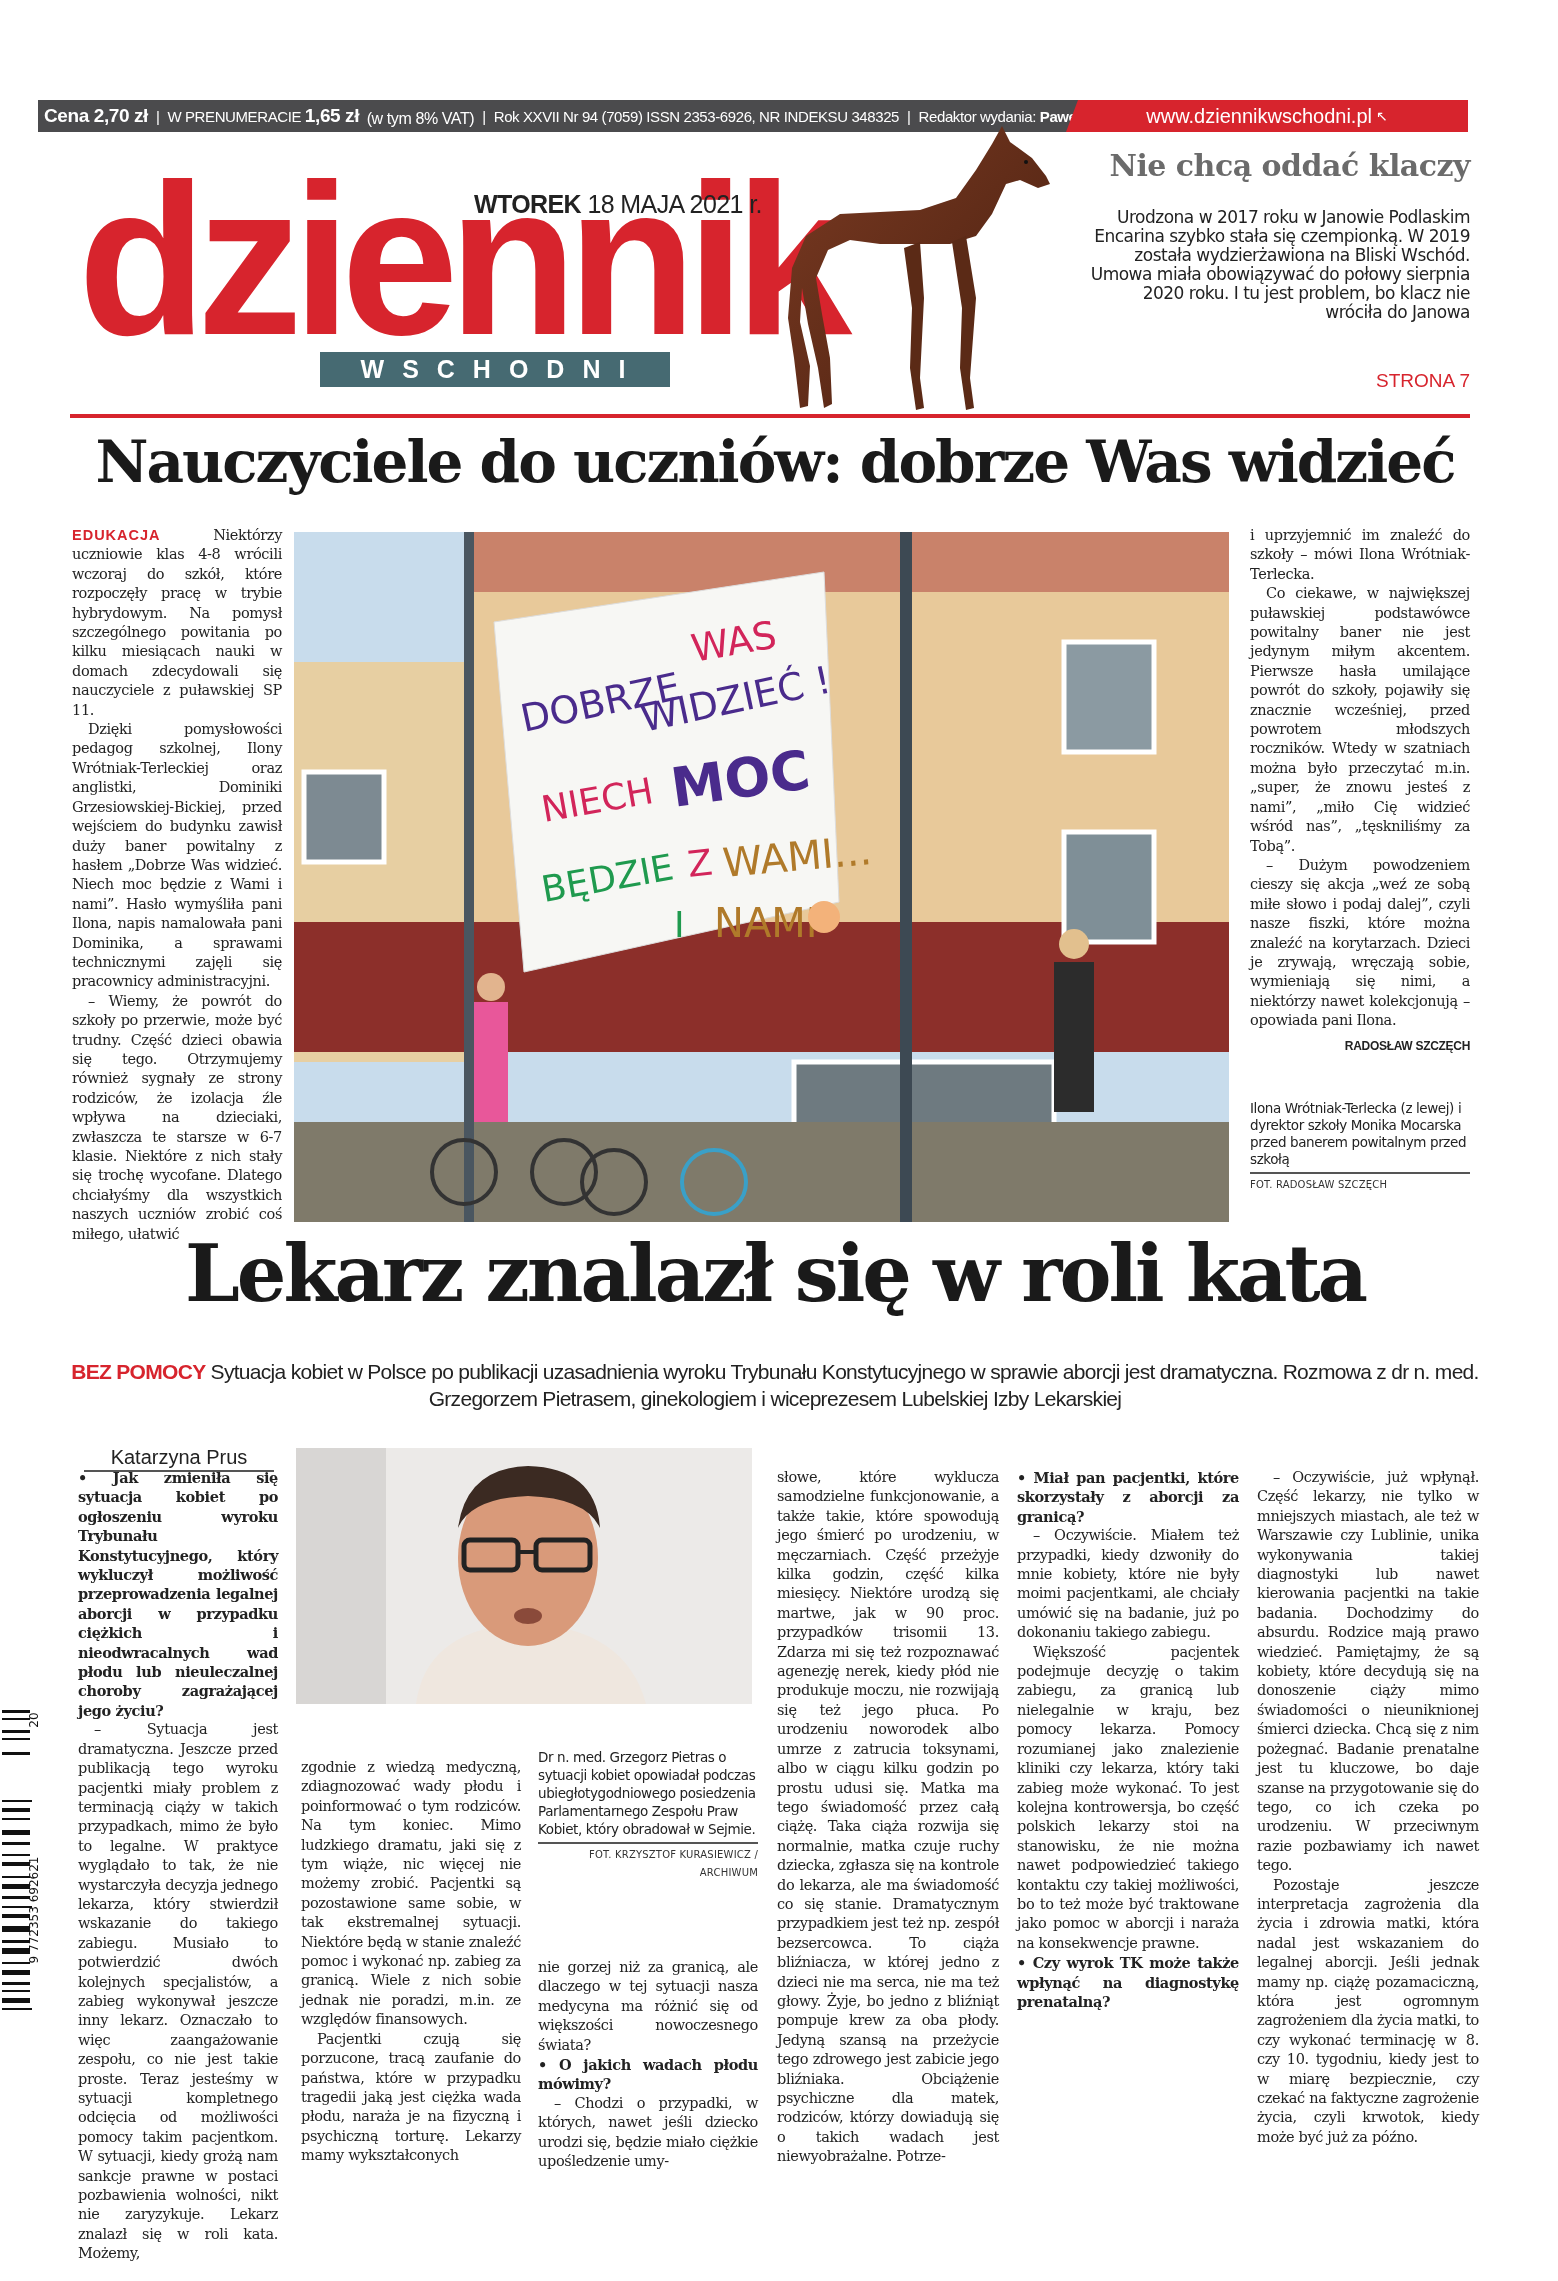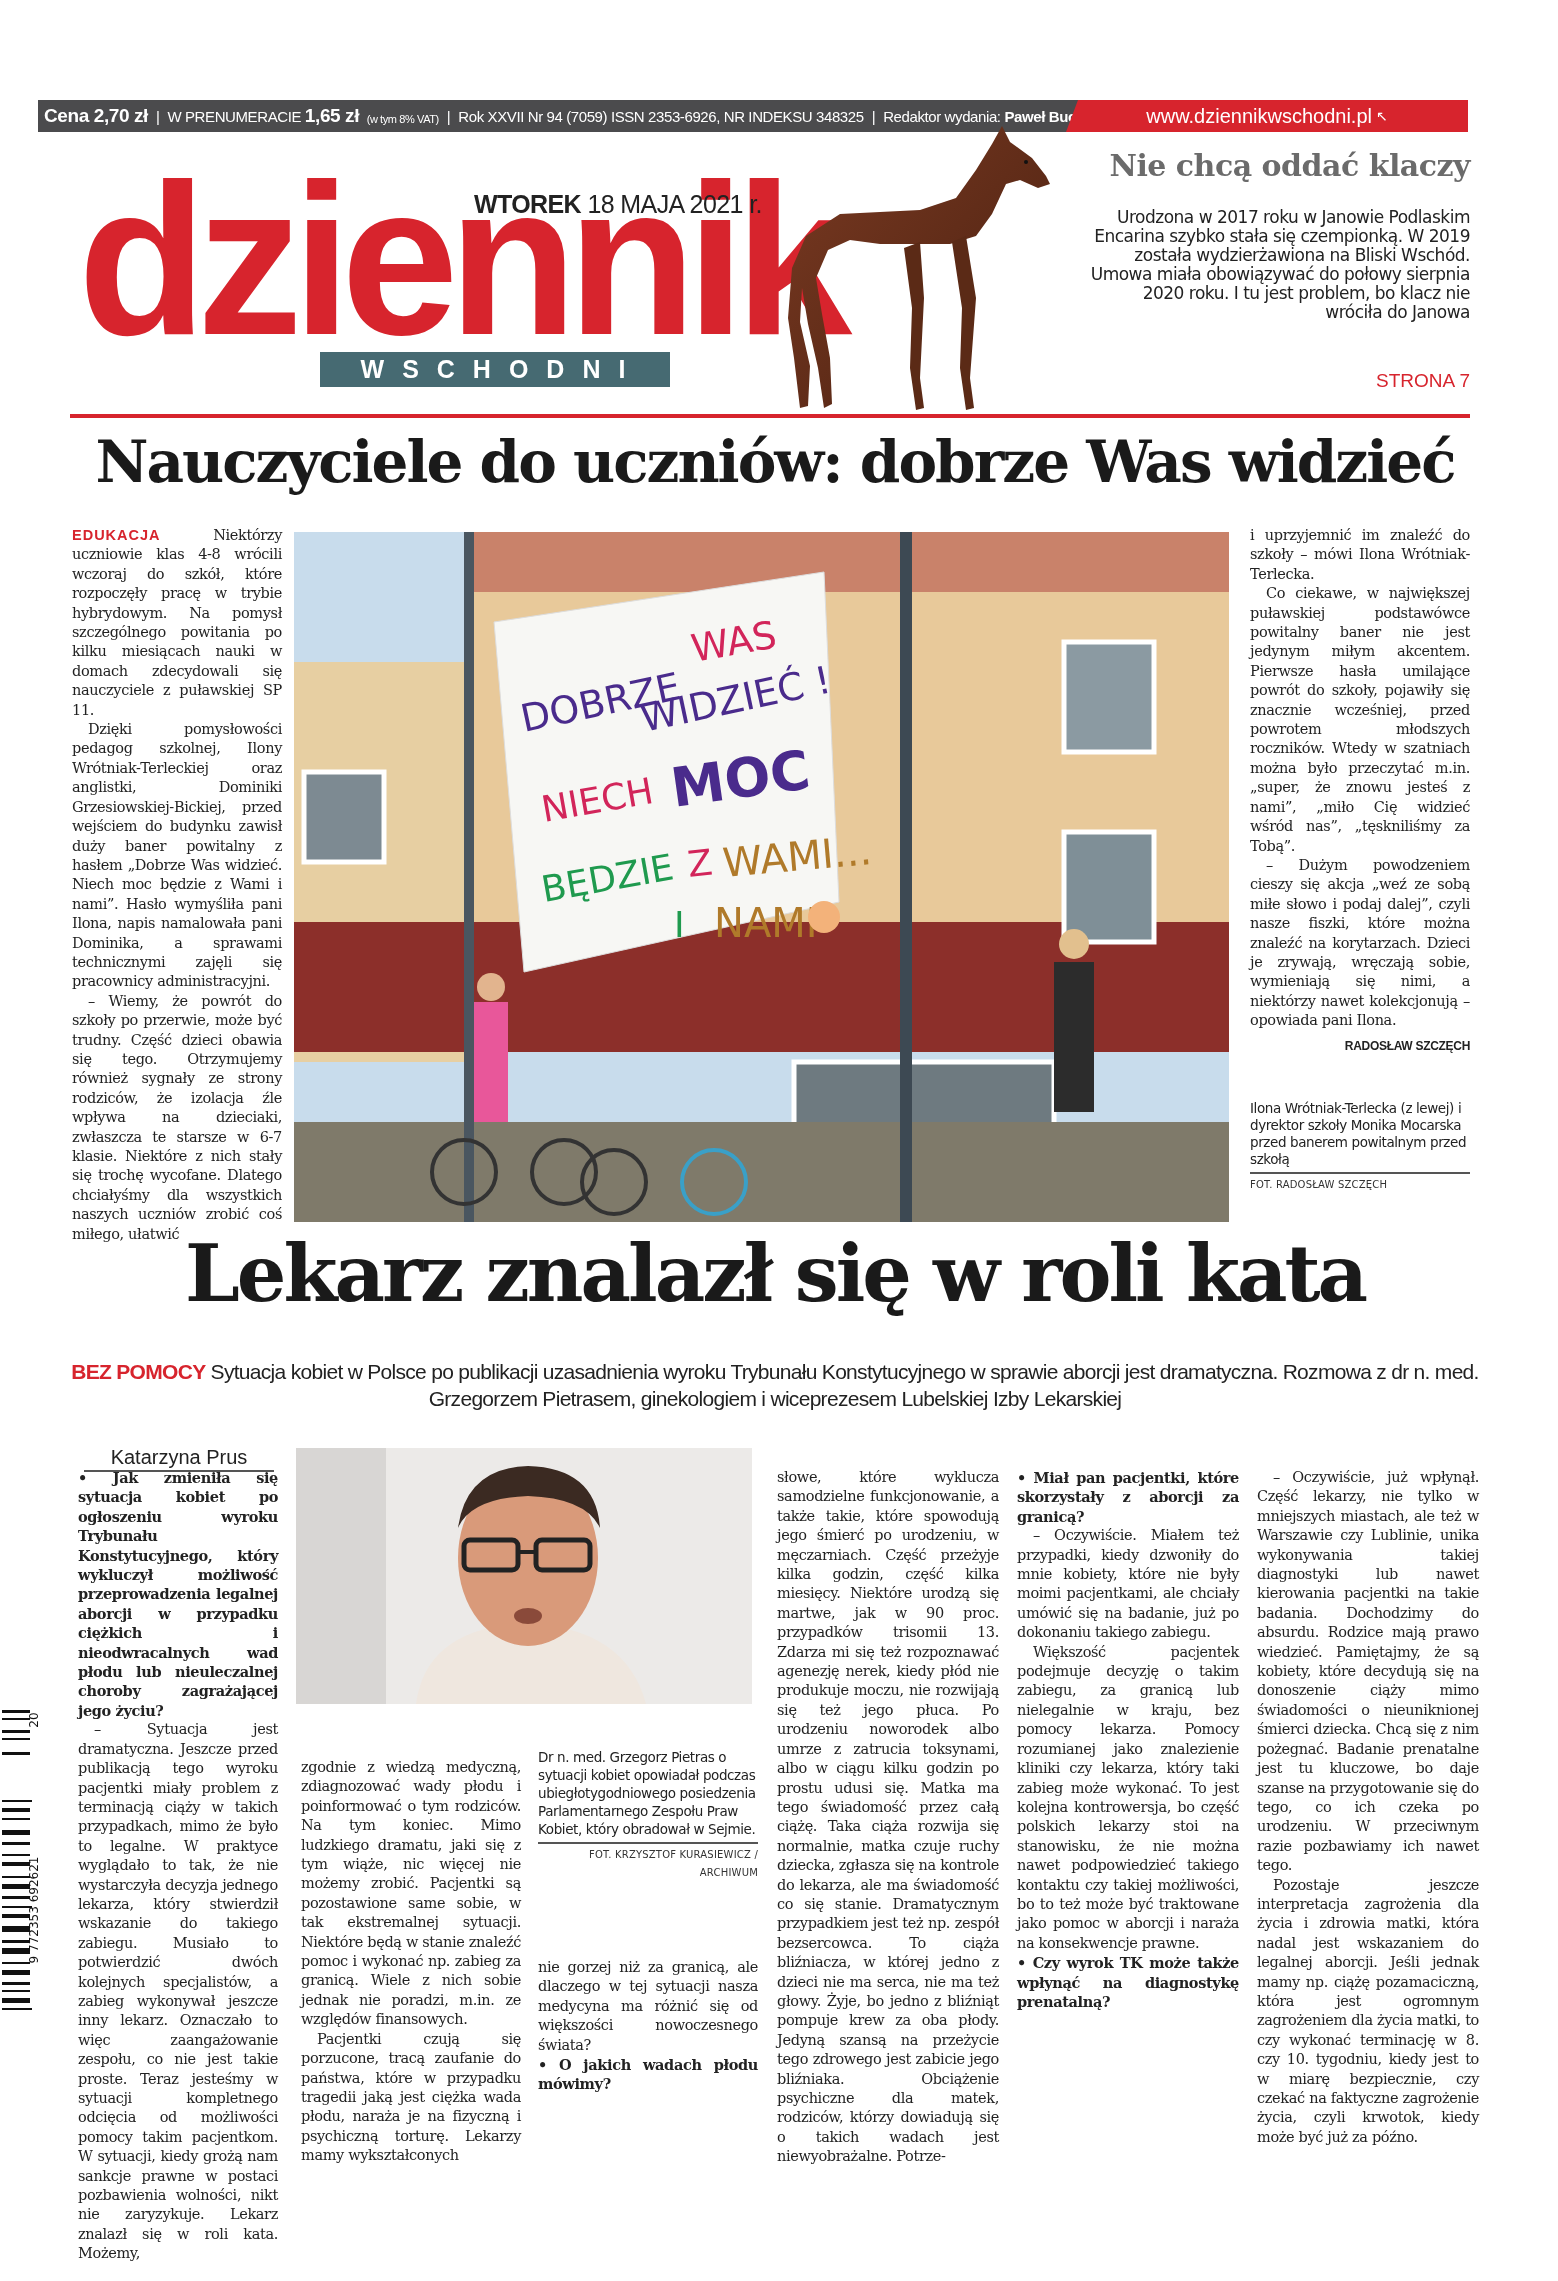--- a/index.html
+++ b/index.html
@@ -7,21 +7,21 @@
   body { position: relative; font-family: "DejaVu Serif", serif; color: #222; }
   .abs { position: absolute; }
 
   
   .topbar { left: 38px; top: 100px; width: 1090px; height: 32px; background: #4b4b4d; color: #fff;
             font-family: "Liberation Sans", sans-serif; font-size: 15px; display: flex; align-items: center;
             padding-left: 6px; white-space: nowrap; letter-spacing: -0.4px; }
   .topbar b { font-weight: bold; }
   .topbar .big { font-size: 19px; font-weight: bold; }
   .topbar .sep { margin: 0 8px; }
-  .topbar .sm { font-size: 11px; margin-top: 6px; }
+  .topbar .sm { font-size: 16px; margin-top: 6px; }
   .url { left: 1066px; top: 100px; width: 402px; height: 32px; background: #d7242d; color: #fff;
          font-family: "Liberation Sans", sans-serif; font-size: 20px; display: flex; align-items: center;
          justify-content: center; clip-path: polygon(12px 0, 100% 0, 100% 100%, 0 100%); }
   .url .cursor { margin-left: 4px; font-size: 14px; }
 
   
   .logo { left: 78px; top: 160px; font-family: "Liberation Sans", sans-serif; font-weight: bold;
           font-size: 215px; line-height: 200px; color: #d7242d; letter-spacing: -10px; transform: scaleX(0.98); transform-origin: left; }
   .logo-sub { left: 320px; top: 352px; width: 350px; height: 35px; background: #466a72; color: #fff;
               font-family: "Liberation Sans", sans-serif; font-weight: bold; font-size: 25px;
@@ -209,20 +209,21 @@
 </div>
 
 <div class="abs caption2">
   <div>Dr n. med. Grzegorz Pietras o sytuacji kobiet opowiadał podczas ubiegłotygodniowego posiedzenia Parlamentarnego Zespołu Praw Kobiet, który obradował w Sejmie.</div>
   <div class="credit">FOT. KRZYSZTOF KURASIEWICZ / ARCHIWUM</div>
 </div>
 
 <div class="abs col" style="left:538px; top:1958px; width:220px;">
   <p class="noind">nie gorzej niż za granicą, ale dlaczego w tej sytuacji nasza medycyna ma różnić się od większości nowoczesnego świata?</p>
   <p class="q">• O jakich wadach płodu mówimy?</p>
+  <p>– Chodzi o przypadki, w których, nawet jeśli dziecko urodzi się, będzie miało ciężkie upośledzenie umy-</p>
 </div>
 
 <div class="abs col" style="left:777px; top:1468px; width:222px;">
   <p class="noind">słowe, które wyklucza samodzielne funkcjonowanie, a także takie, które spowodują jego śmierć po urodzeniu, w męczarniach. Część przeżyje kilka godzin, część kilka miesięcy. Niektóre urodzą się martwe, jak w 90 proc. przypadków trisomii 13. Zdarza mi się też rozpoznawać agenezję nerek, kiedy płód nie produkuje moczu, nie rozwijają się też jego płuca. Po urodzeniu noworodek albo umrze z zatrucia toksynami, albo w ciągu kilku godzin po prostu udusi się. Matka ma tego świadomość przez całą ciążę. Taka ciąża rozwija się normalnie, matka czuje ruchy dziecka, zgłasza się na kontrole do lekarza, ale ma świadomość co się stanie. Dramatycznym przypadkiem jest też np. zespół bezsercowca. To ciąża bliźniacza, w której jedno z dzieci nie ma serca, nie ma też głowy. Żyje, bo jedno z bliźniąt pompuje krew za oba płody. Jedyną szansą na przeżycie tego zdrowego jest zabicie jego bliźniaka. Obciążenie psychiczne dla matek, rodziców, którzy dowiadują się o takich wadach jest niewyobrażalne. Potrze-</p>
 </div>
 
 <div class="abs col" style="left:1017px; top:1468px; width:222px;">
   <p class="q">• Miał pan pacjentki, które skorzystały z aborcji za granicą?</p>
   <p>– Oczywiście. Miałem też przypadki, kiedy dzwoniły do mnie kobiety, które nie były moimi pacjentkami, ale chciały umówić się na badanie, już po dokonaniu takiego zabiegu.</p>
   <p>Większość pacjentek podejmuje decyzję o takim zabiegu, za granicą lub nielegalnie w kraju, bez pomocy lekarza. Pomocy rozumianej jako znalezienie kliniki czy lekarza, który taki zabieg może wykonać. To jest kolejna kontrowersja, bo część polskich lekarzy stoi na stanowisku, że nie można nawet podpowiedzieć takiego kontaktu czy takiej możliwości, bo to też może być traktowane jako pomoc w aborcji i naraża na konsekwencje prawne.</p>

